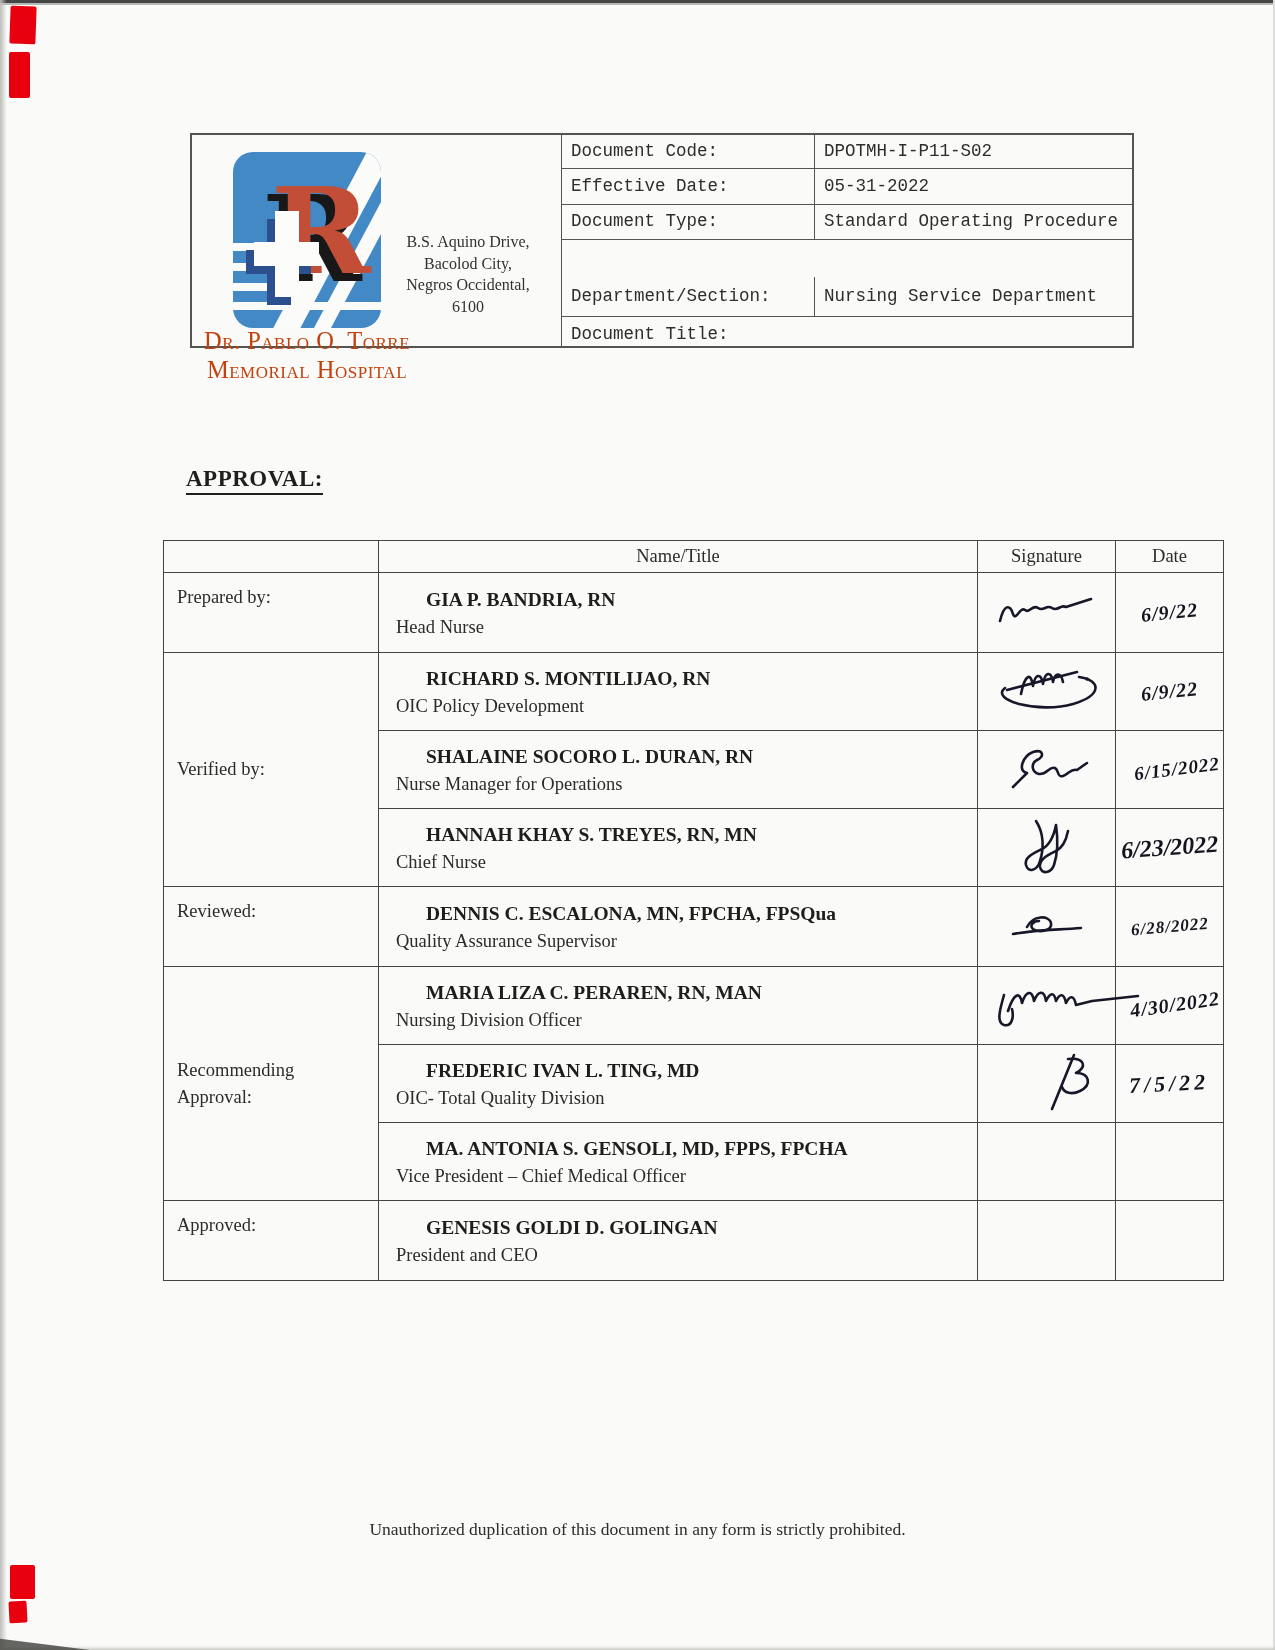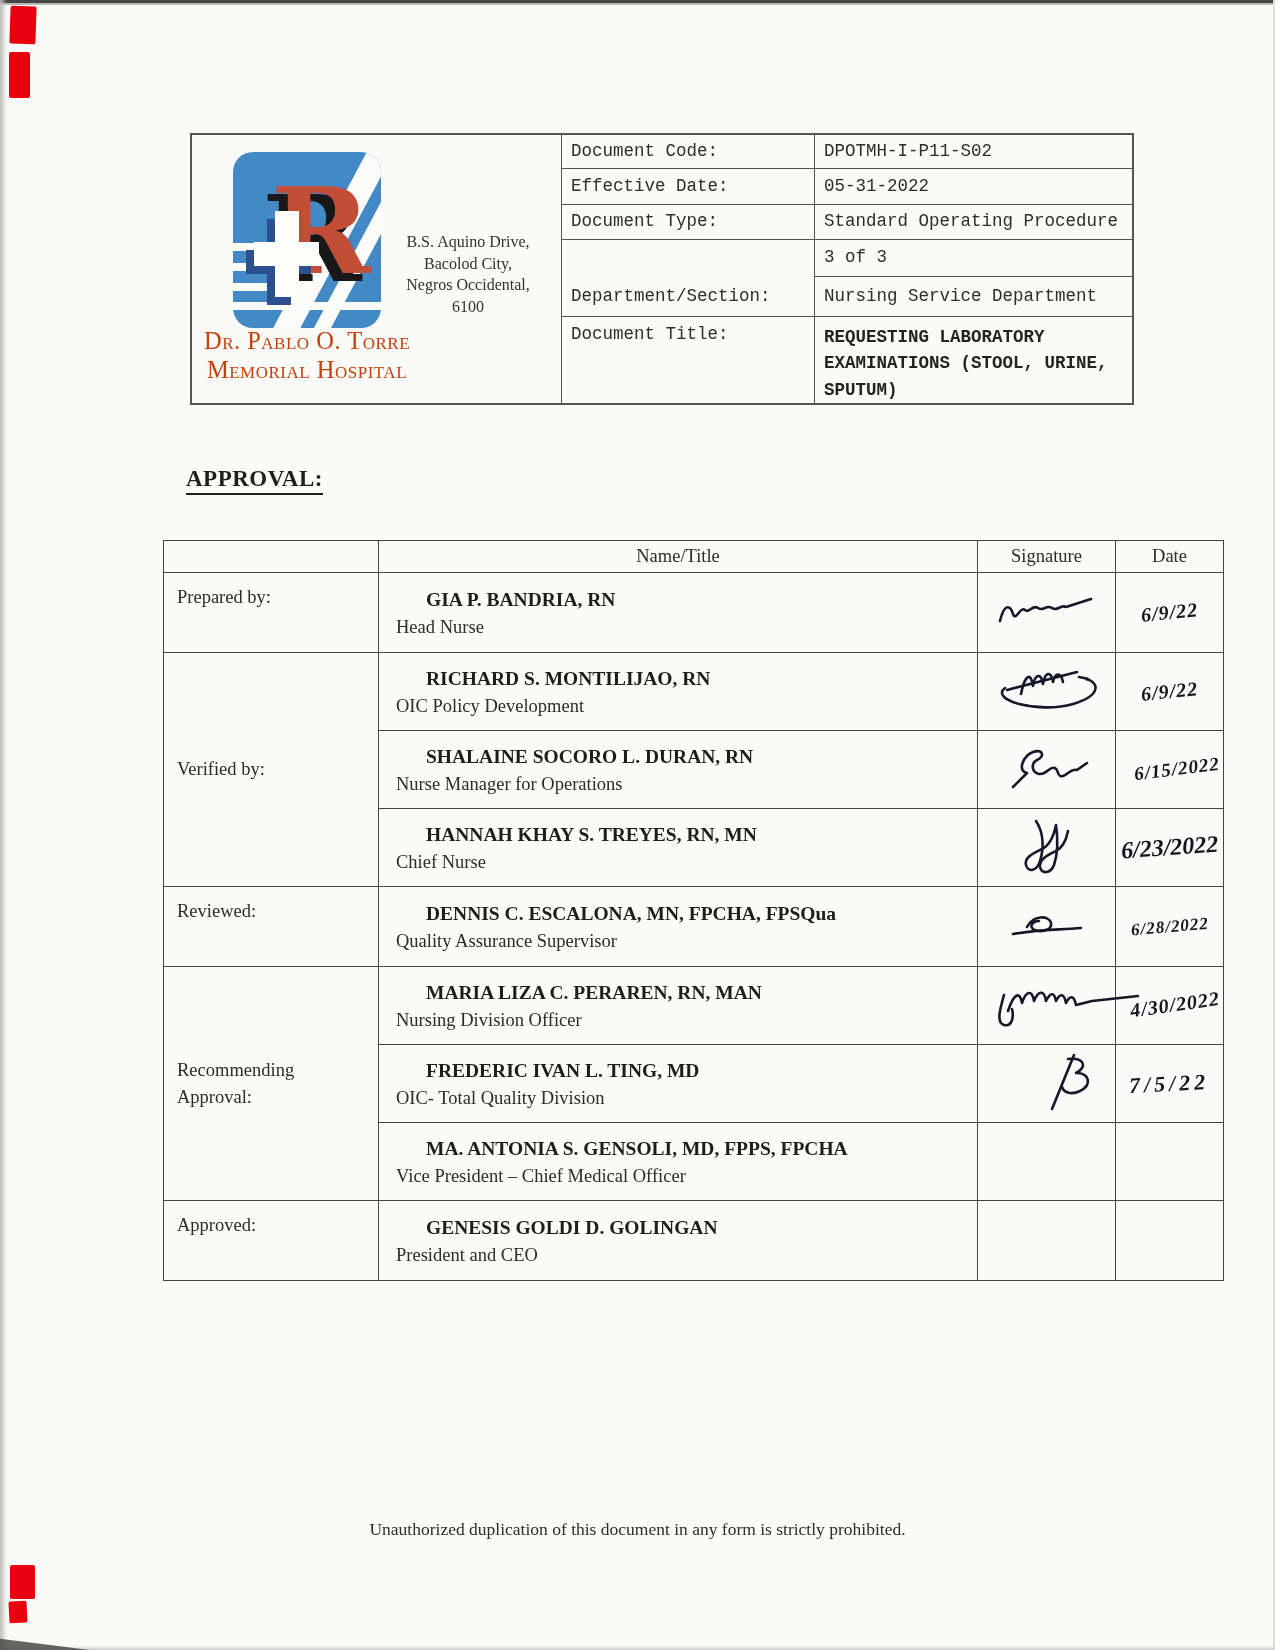--- a/index.html
+++ b/index.html
@@ -146,25 +146,23 @@
       <span>6100</span>
     </div>
   </div>
 
   <div class="mcell mlbl" style="grid-row:1">Document Code:</div>
   <div class="mcell mval" style="grid-row:1">DPOTMH-I-P11-S02</div>
   <div class="mcell mlbl" style="grid-row:2">Effective Date:</div>
   <div class="mcell mval" style="grid-row:2">05-31-2022</div>
   <div class="mcell mlbl" style="grid-row:3">Document Type:</div>
   <div class="mcell mval" style="grid-row:3">Standard Operating Procedure</div>
-  <div class="mcell mval" style="grid-row:4">3 of 3</div>
   <div class="mcell mlbl" style="grid-row:5">Department/Section:</div>
   <div class="mcell mval" style="grid-row:5">Nursing Service Department</div>
   <div class="mcell mlbl lastrow" style="grid-row:6">Document Title:</div>
-  <div class="mcell mval lastrow mval-title" style="grid-row:6">REQUESTING LABORATORY EXAMINATIONS (STOOL, URINE, SPUTUM)</div>
 </div>
 
 <div class="approval-heading">APPROVAL:</div>
 
 <table class="apv-table">
   <colgroup>
       <col class="c-role">
       <col class="c-name">
       <col class="c-sig">
       <col class="c-date">

